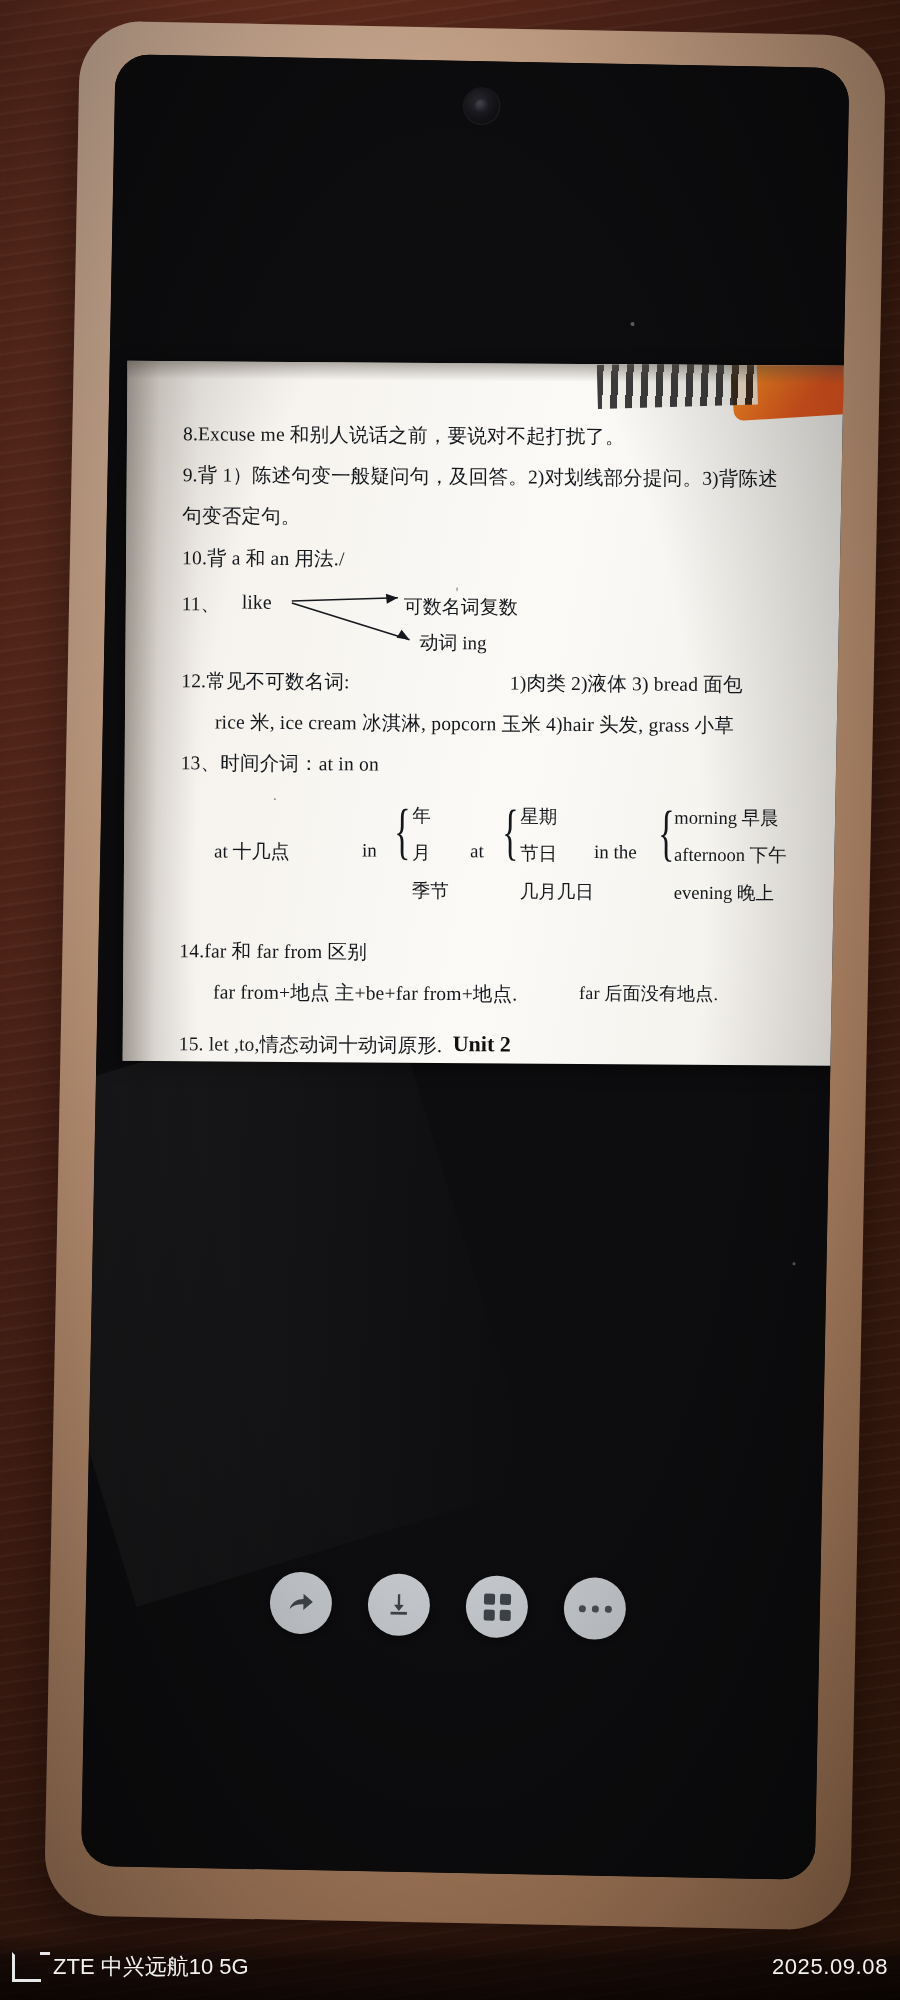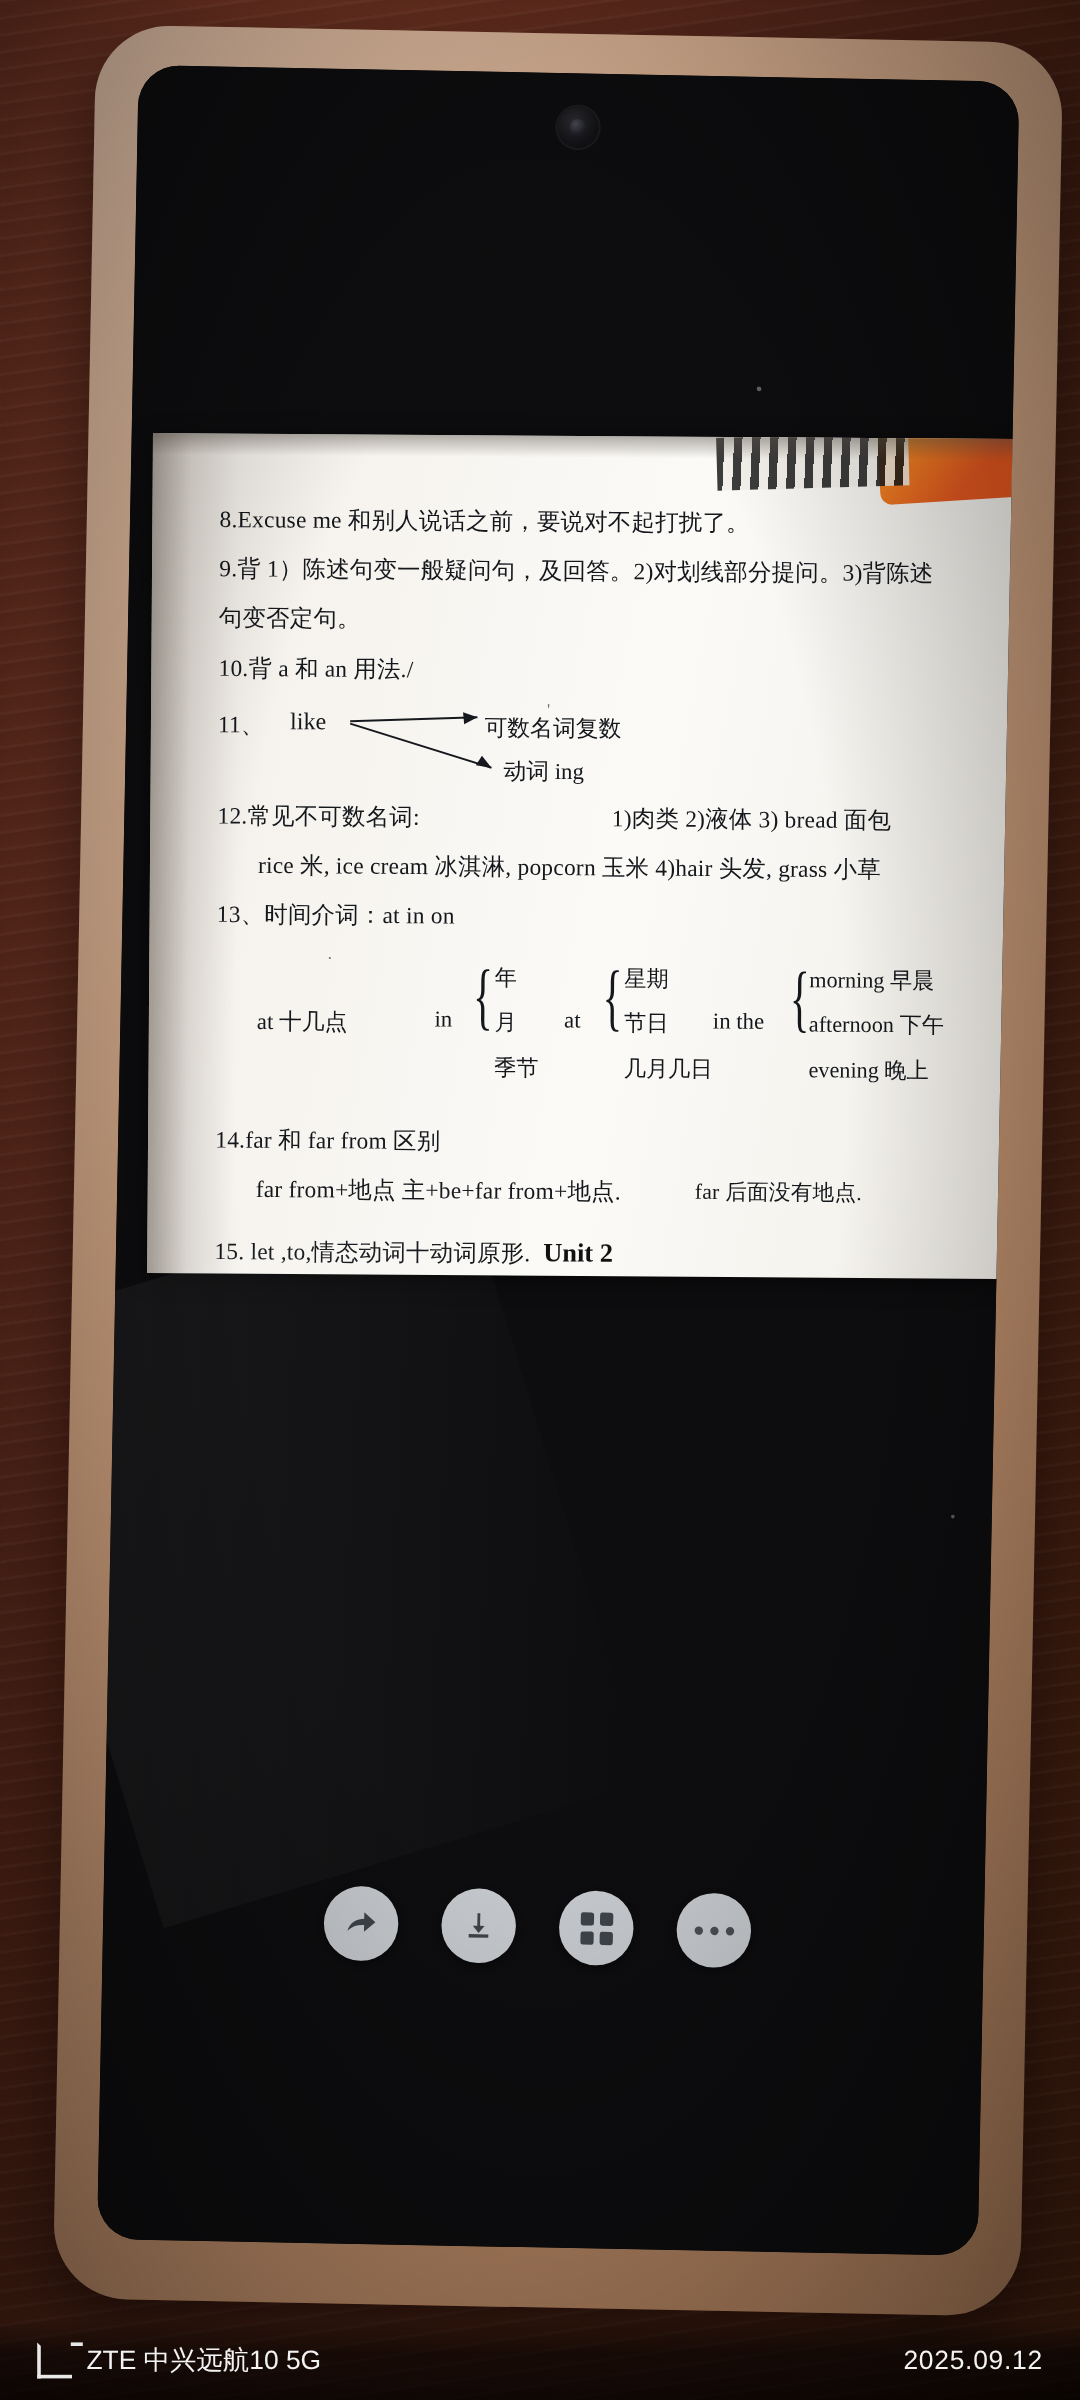--- a/index.html
+++ b/index.html
@@ -283,21 +283,21 @@
   
   #status-strip {
     position: absolute;
     left: 0; right: 0;
     bottom: 0;
     height: 66px;
     background: linear-gradient(180deg, rgba(0,0,0,0.0) 0%, rgba(0,0,0,0.55) 40%, rgba(0,0,0,0.75) 100%);
     display: flex;
     align-items: center;
     justify-content: space-between;
-    padding: 0 31px;
+    padding: 0 12px;
     box-sizing: border-box;
     color: #f2f2f2;
     font-size: 22px;
     font-family: "Liberation Sans", sans-serif;
   }
   #status-left { display: flex; align-items: center; gap: 12px; }
   .crop-mark {
     width: 26px; height: 24px;
     border-left: 3px solid #e8e8e8;
     border-bottom: 3px solid #e8e8e8;
@@ -459,15 +459,15 @@
     </div>
   </div>
 
   <div class="vignette"></div>
 
   <div id="status-strip">
     <div id="status-left">
       <span class="crop-mark"></span>
       <span>ZTE 中兴远航10 5G</span>
     </div>
-    <div id="status-right">2025.09.12</div>
+    <div id="status-right">2025.09.08</div>
   </div>
 </div>
 
 </body></html>

